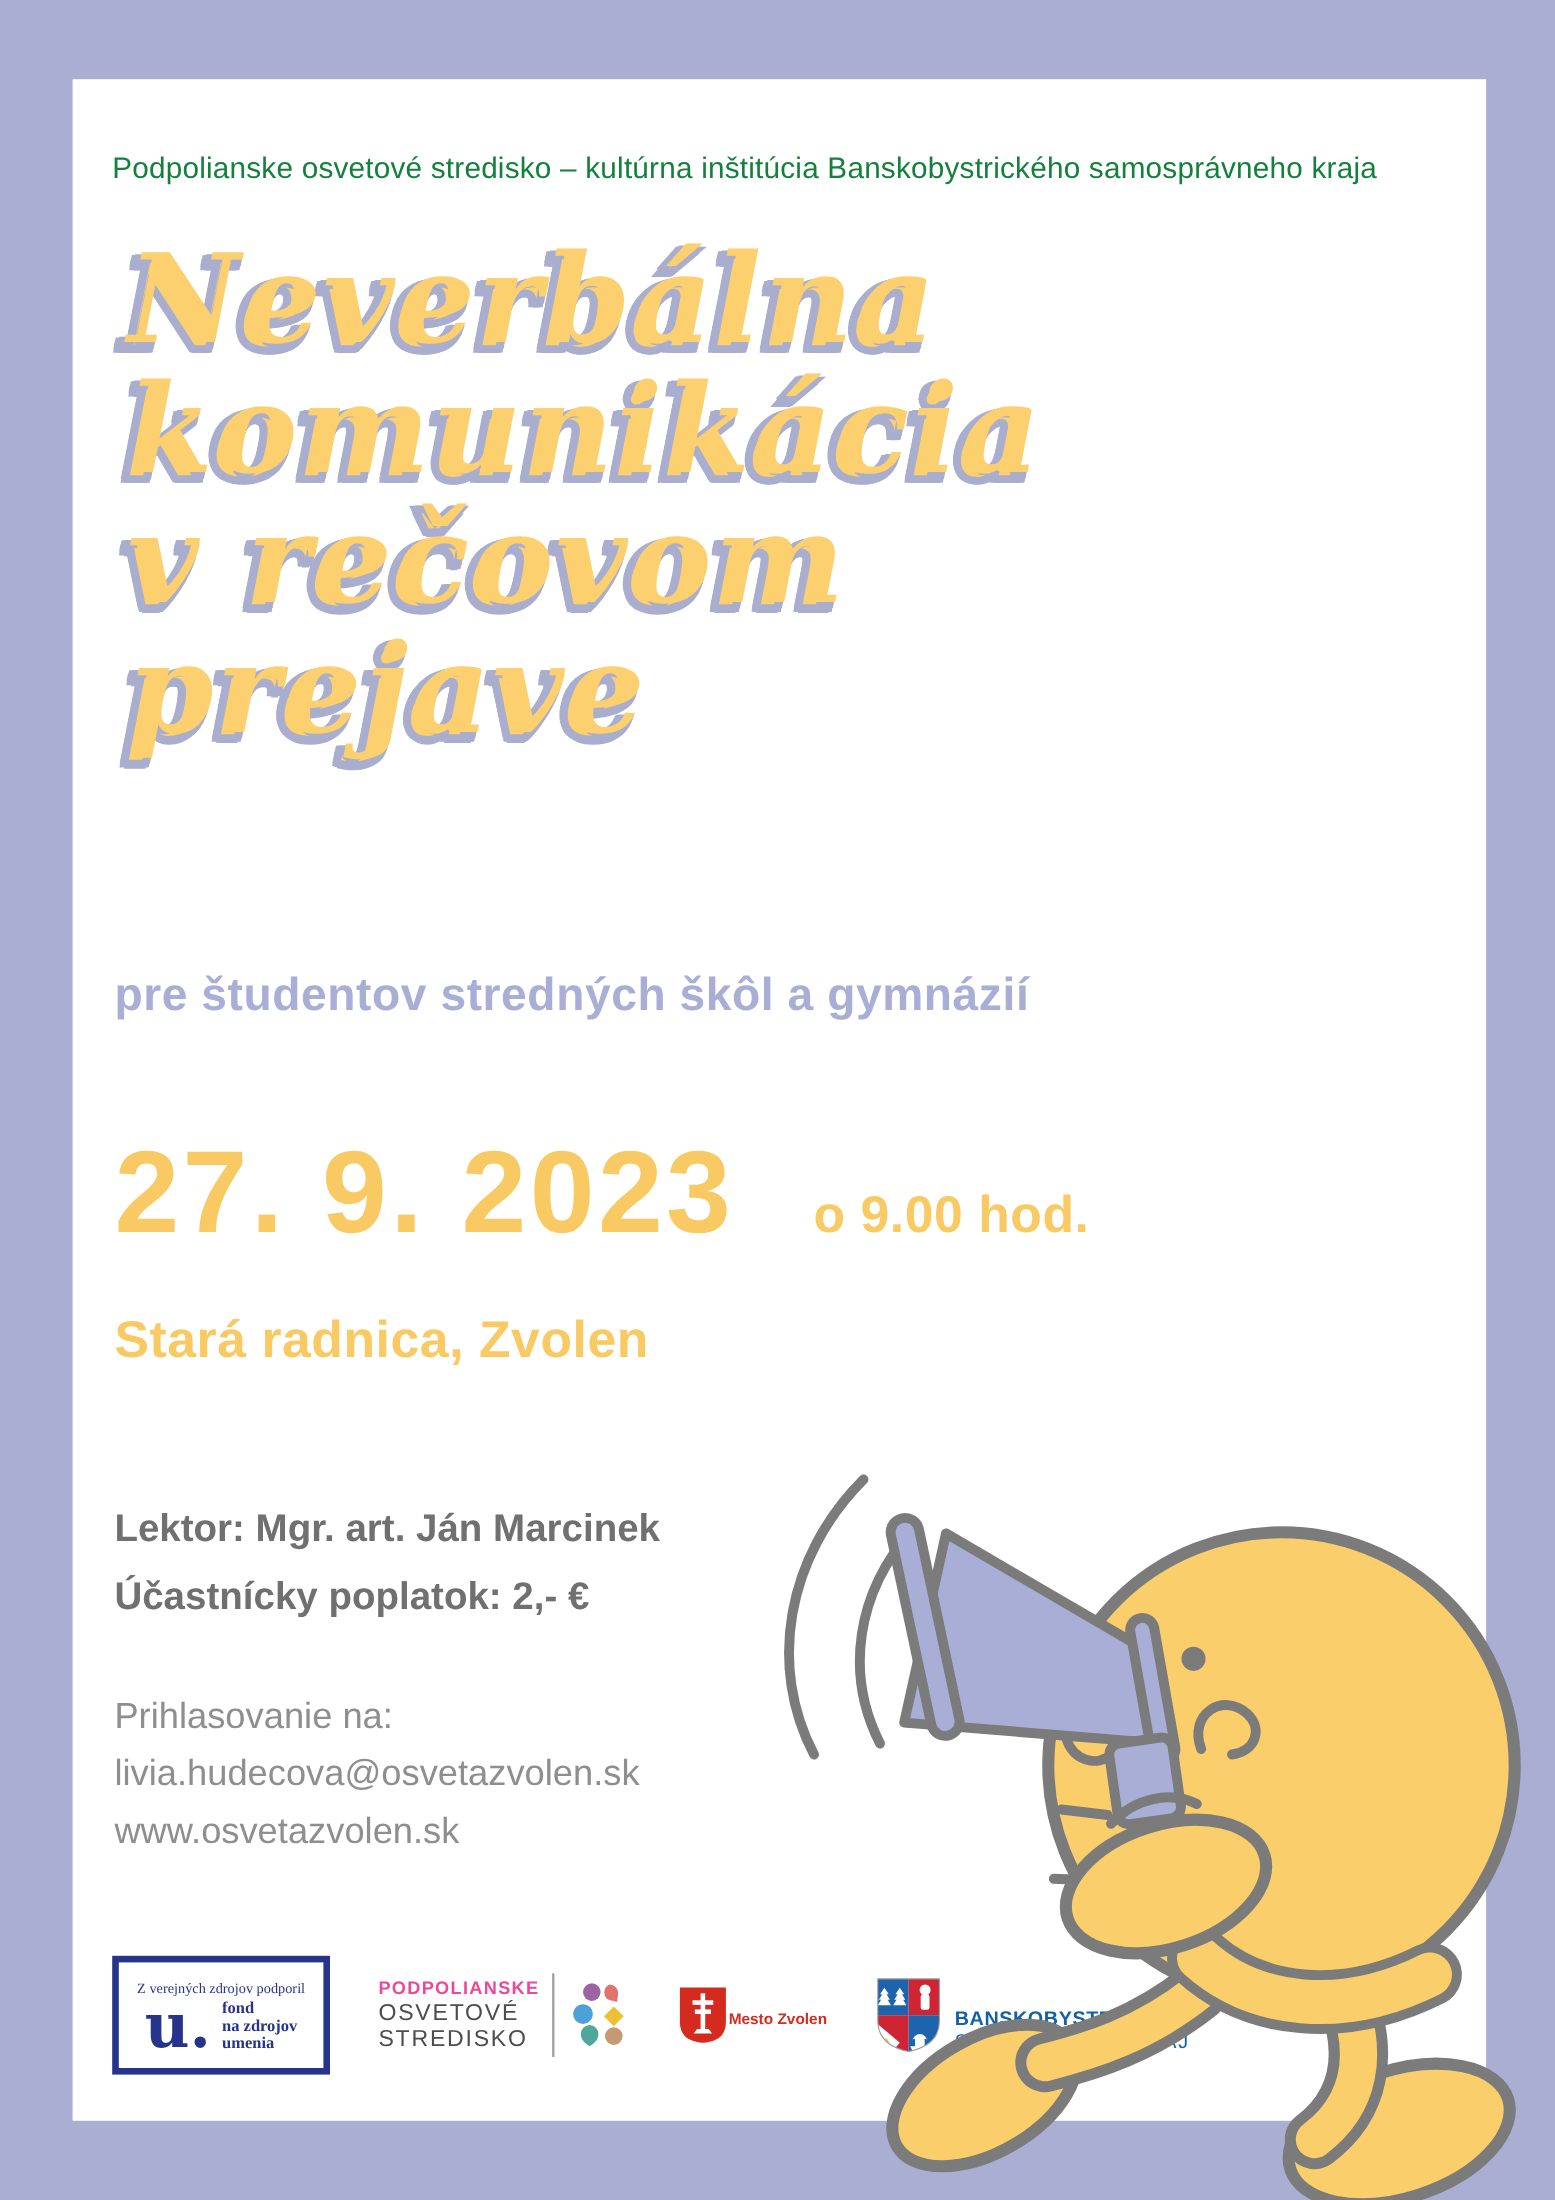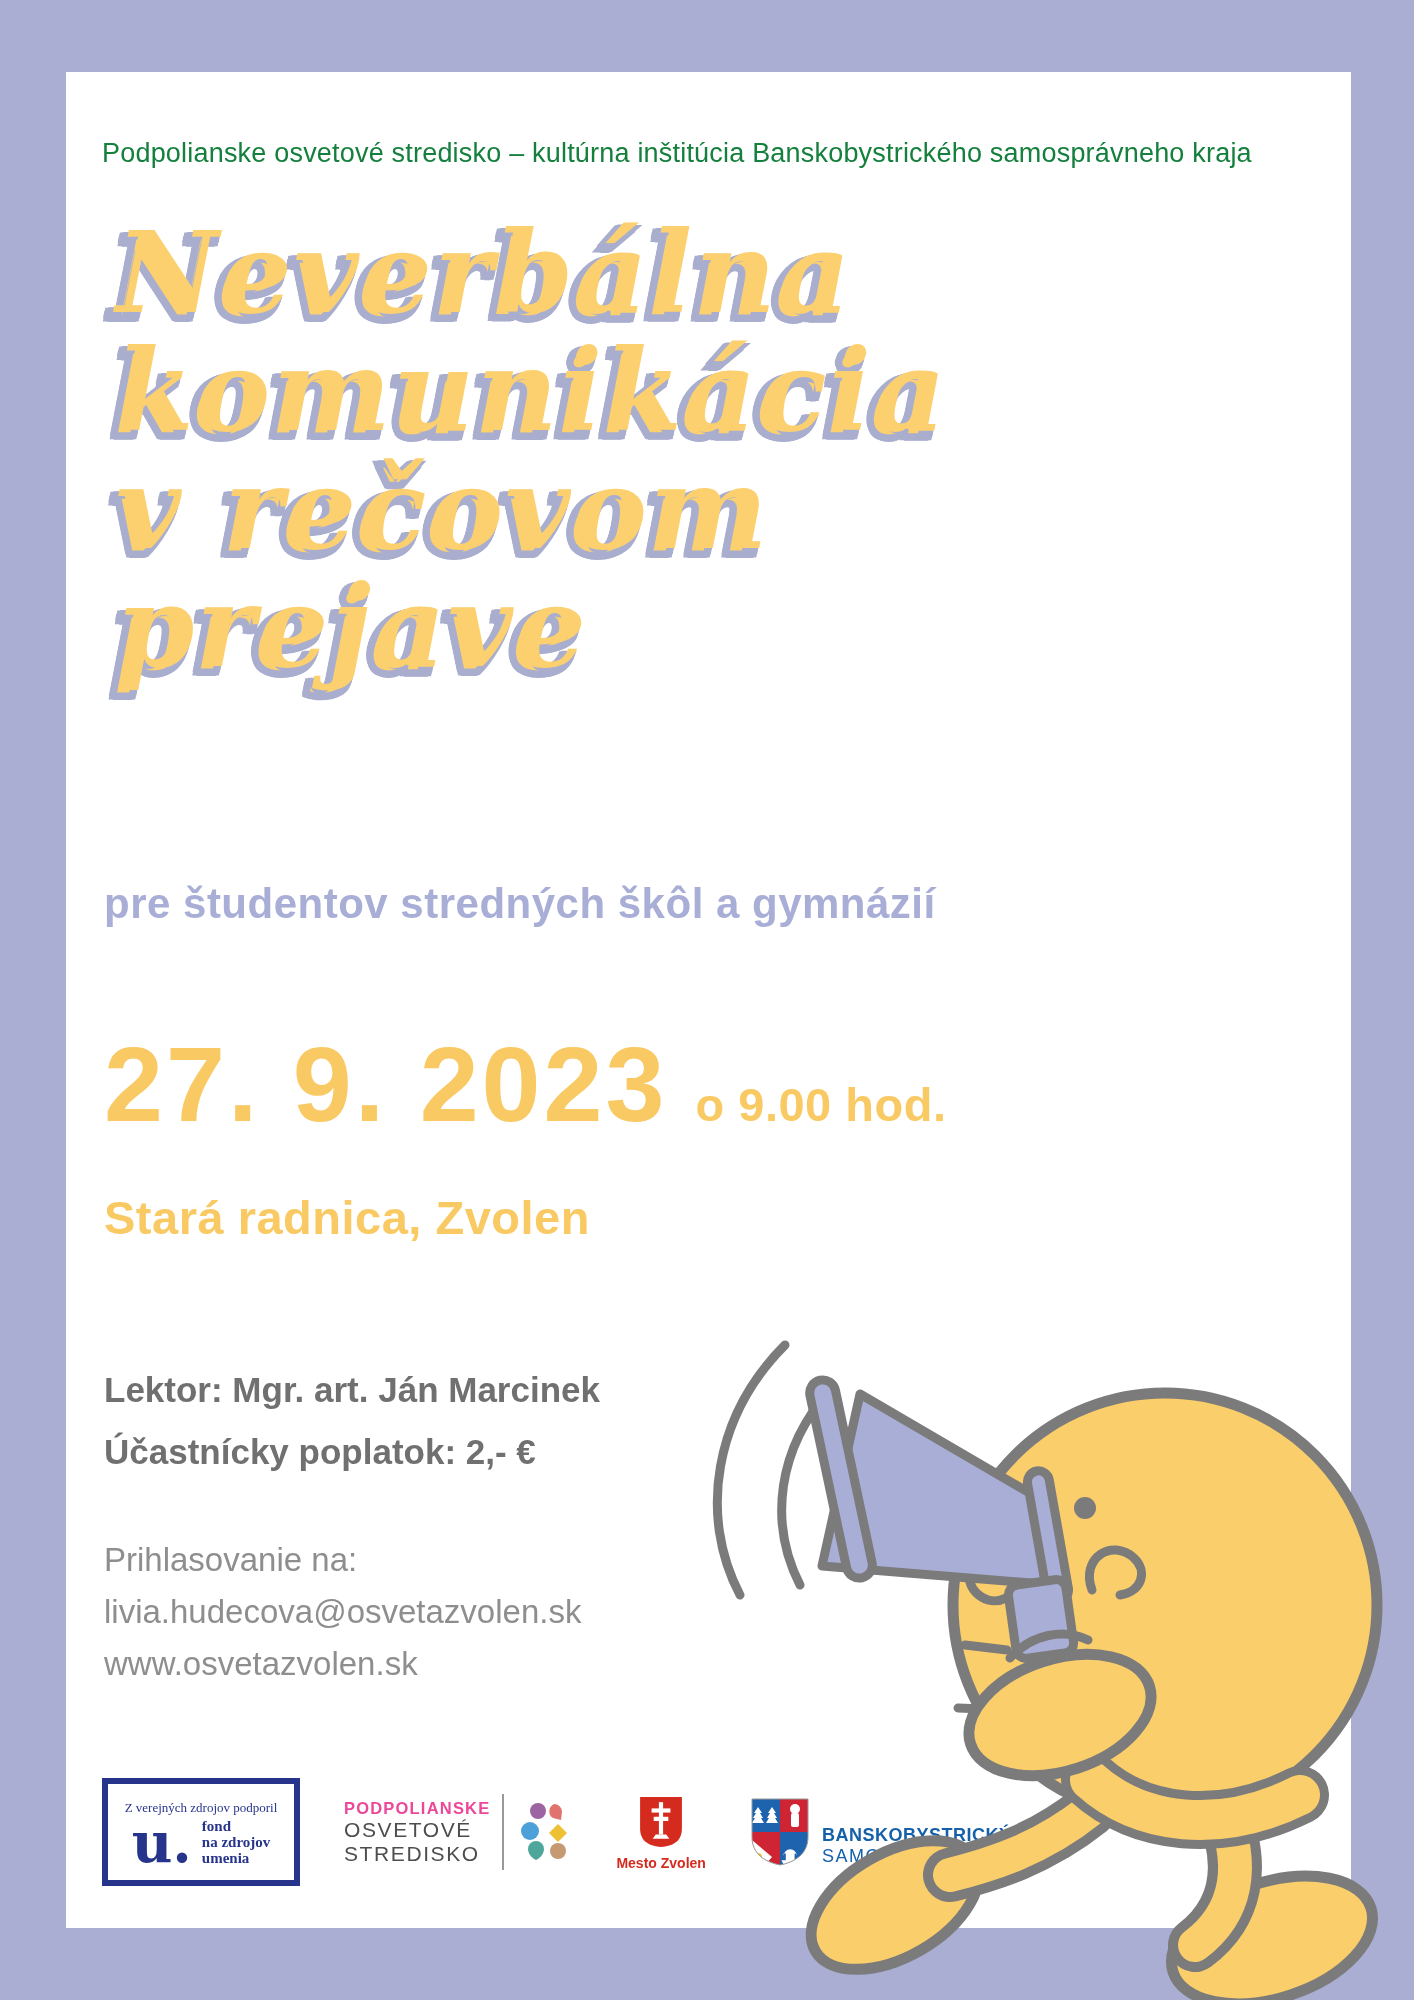--- a/index.html
+++ b/index.html
@@ -18,21 +18,21 @@
   .hl::before,.hl::after{content:attr(data-text);position:absolute;left:0;top:0;white-space:nowrap;}
   .hl::before{color:#fcd06e;-webkit-text-stroke:7px #a9aecf;
       text-shadow:-3px 3px 0 #a9aecf,3px 3px 0 #a9aecf,-3px -3px 0 #a9aecf,3px -3px 0 #a9aecf,
                   -4px 0 0 #a9aecf,4px 0 0 #a9aecf,0 4px 0 #a9aecf,0 -4px 0 #a9aecf;}
   .hl::after{color:#fcd06e;transform:translate(6px,-6px);}
 
   
   .subtitle{position:absolute;left:38px;top:808px;font-size:42px;font-weight:bold;color:#a8aed6;letter-spacing:.5px;}
 
   
-  .date-row{position:absolute;left:38px;top:952px;display:flex;align-items:baseline;color:#f9c963;}
+  .date-row{position:absolute;left:38px;top:952px;display:flex;align-items:baseline;color:#f9c963;gap:44px;}
   .date-big{font-size:106px;font-weight:bold;letter-spacing:3px;}
   .date-time{font-size:47px;font-weight:bold;margin-left:28px;letter-spacing:.5px;}
   .venue{position:absolute;left:38px;top:1118px;font-size:47px;font-weight:bold;color:#f9c963;letter-spacing:.5px;}
 
   
   .lecturer{position:absolute;left:38px;top:1298px;font-size:35px;font-weight:bold;color:#707070;}
   .fee{position:absolute;left:38px;top:1360px;font-size:35px;font-weight:bold;color:#707070;}
 
   
   .contact{position:absolute;left:38px;top:1462px;font-size:33px;line-height:52px;color:#8e8e8e;}
@@ -42,21 +42,21 @@
   .logo-fpu{width:186px;height:96px;border:6px solid #27348b;background:#fff;
             display:flex;flex-direction:column;align-items:center;justify-content:center;}
   .fpu-tagline{font-family:"Liberation Serif",serif;font-size:13px;color:#27348b;margin-top:2px;}
   .fpu-main{display:flex;align-items:center;gap:10px;margin-top:2px;}
   .fpu-u{font-family:"DejaVu Serif",serif;font-weight:bold;font-size:56px;line-height:48px;color:#27348b;}
   .fpu-col{font-family:"Liberation Serif",serif;font-weight:bold;font-size:15px;line-height:16px;color:#27348b;}
   .logo-pos{display:flex;align-items:center;gap:12px;}
   .pos-l1{font-size:16.5px;font-weight:bold;color:#ec4899;letter-spacing:1.2px;}
   .pos-l2{font-size:21px;color:#4d4d4d;letter-spacing:1.6px;}
   .pos-divider{width:2px;height:76px;background:#9a9a9a;}
-  .logo-zvolen{display:flex;flex-direction:column;align-items:center;}
+  .logo-zvolen{display:flex;align-items:center;}
   .zvolen-label{font-size:14px;font-weight:bold;color:#d52b1e;margin-top:5px;}
   .logo-bbsk{display:flex;align-items:flex-end;gap:12px;}
   .bbsk-l1{font-size:18px;font-weight:bold;color:#1460a9;letter-spacing:.5px;}
   .bbsk-l2{font-size:18px;color:#1460a9;letter-spacing:1.5px;}
 
   .mascot{position:absolute;left:660px;top:1290px;z-index:5;}
 </style>
 </head>
 <body>
 

